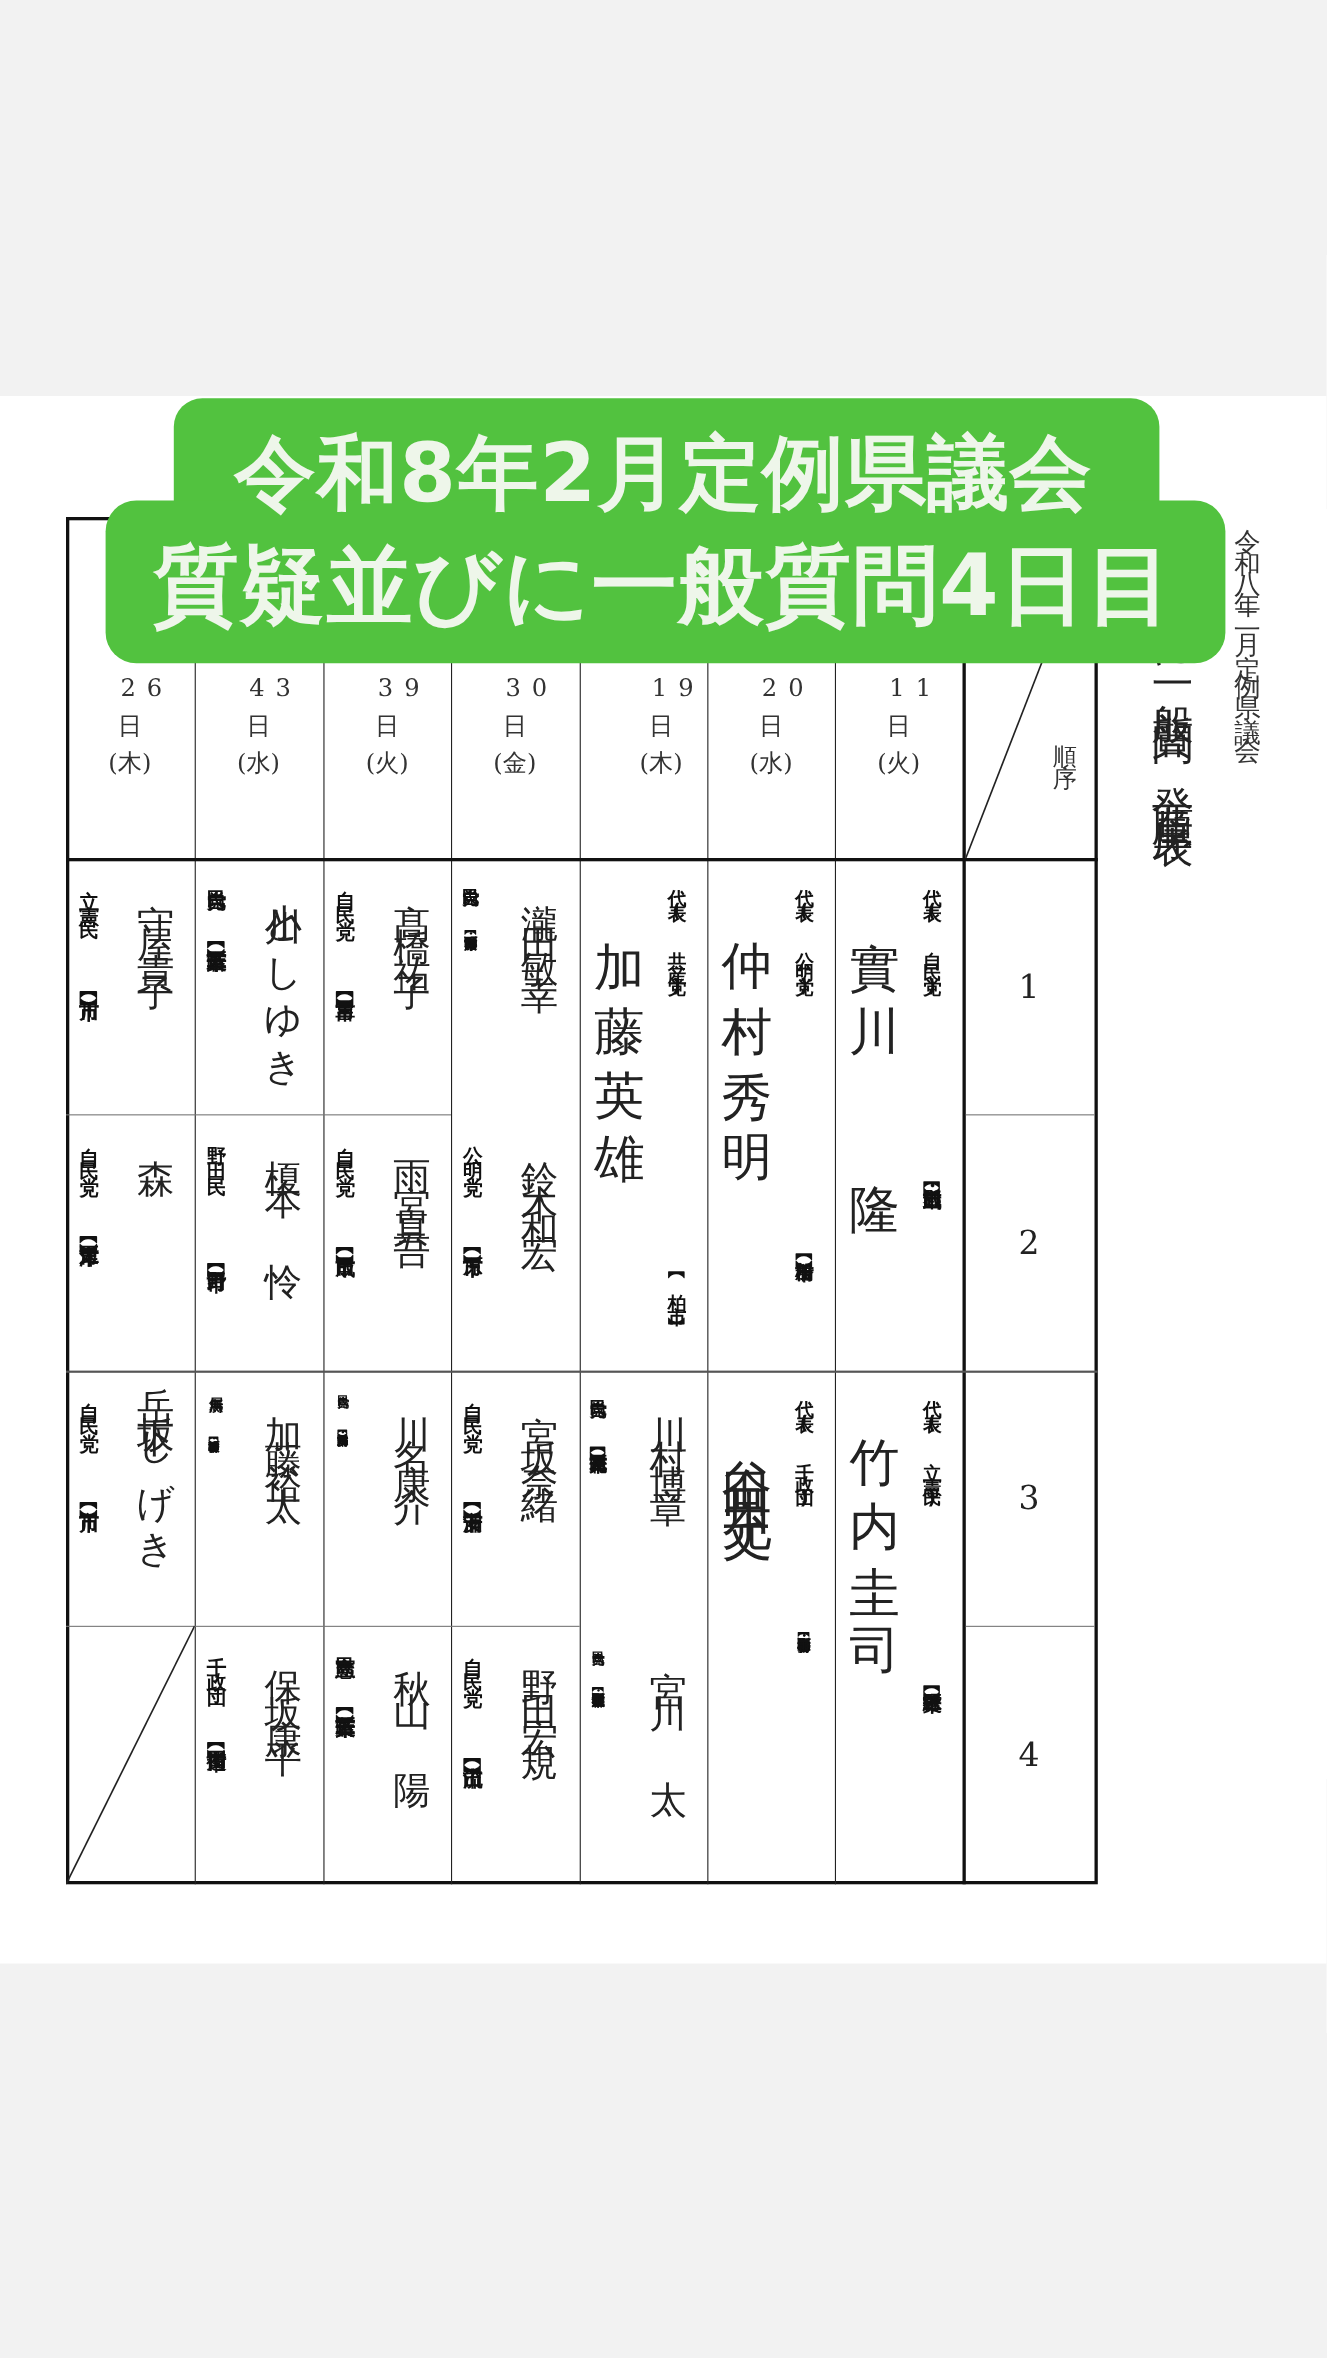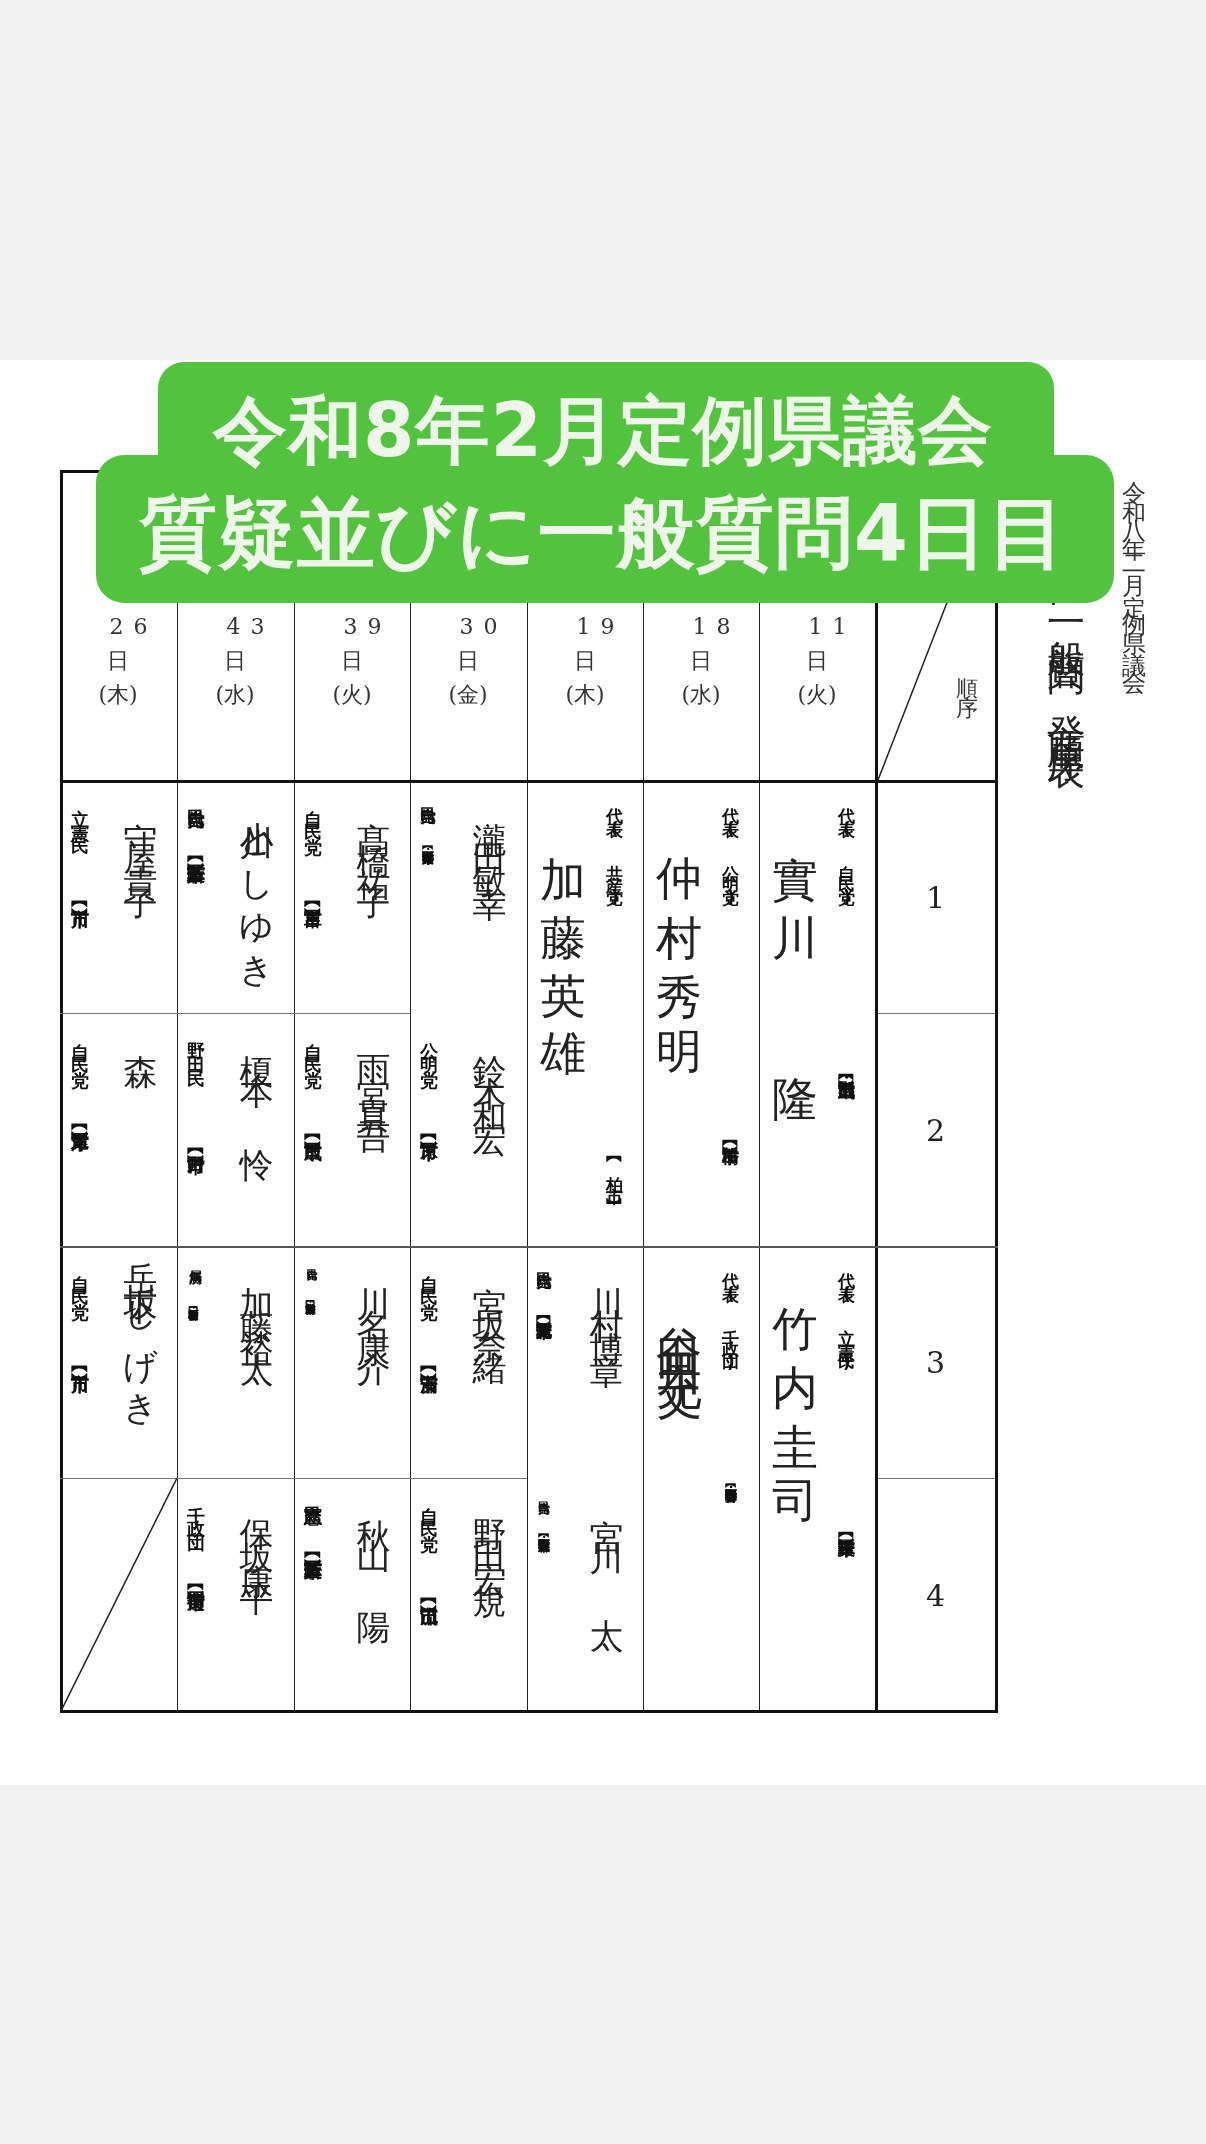--- a/index.html
+++ b/index.html
@@ -101,27 +101,27 @@
   <div class="hdr" style="left:234px;">
     <div class="d">39</div>
     <div>日</div>
     <div>(火)</div>
   </div>
   <div class="hdr" style="left:350px;">
     <div class="d">30</div>
     <div>日</div>
     <div>(金)</div>
   </div>
-  <div class="hdr" style="left:467px;">
+  <div class="hdr" style="left:467px;padding-left:16px;">
     <div class="d">19</div>
     <div>日</div>
     <div>(木)</div>
   </div>
   <div class="hdr" style="left:583px;">
-    <div class="d">18</div>
+    <div class="d">20</div>
     <div>日</div>
     <div>(水)</div>
   </div>
   <div class="hdr" style="left:699px;">
     <div class="d">11</div>
     <div>日</div>
     <div>(火)</div>
   </div>
   <div class="vt" style="position:absolute;left:892px;top:190px;font-size:22px;letter-spacing:18px;color:#333;">順序</div>
 

